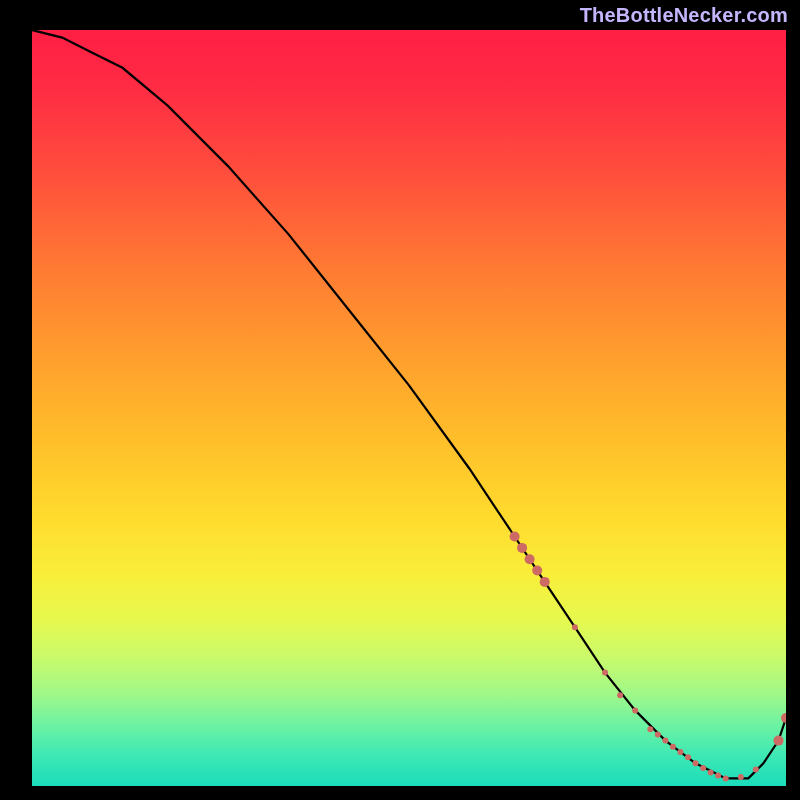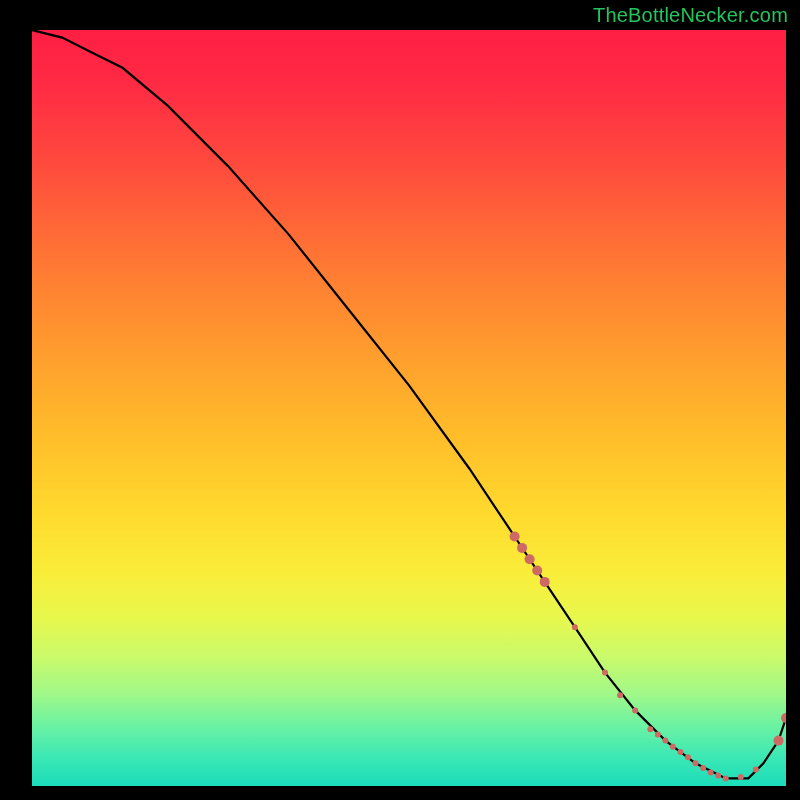--- a/index.html
+++ b/index.html
@@ -13,23 +13,23 @@
   }
   .wrap {
     position: relative;
     width: 800px;
     height: 800px;
   }
   .attribution {
     position: absolute;
     top: 4px;
     right: 12px;
-    color: #22c55e;
+    color: #c4b5fd;
     font-size: 20px;
-    font-weight: 400;
+    font-weight: 700;
     letter-spacing: 0.2px;
   }
   .plot {
     position: absolute;
     left: 32px;
     top: 30px;
     width: 754px;
     height: 756px;
     overflow: hidden;
   }

